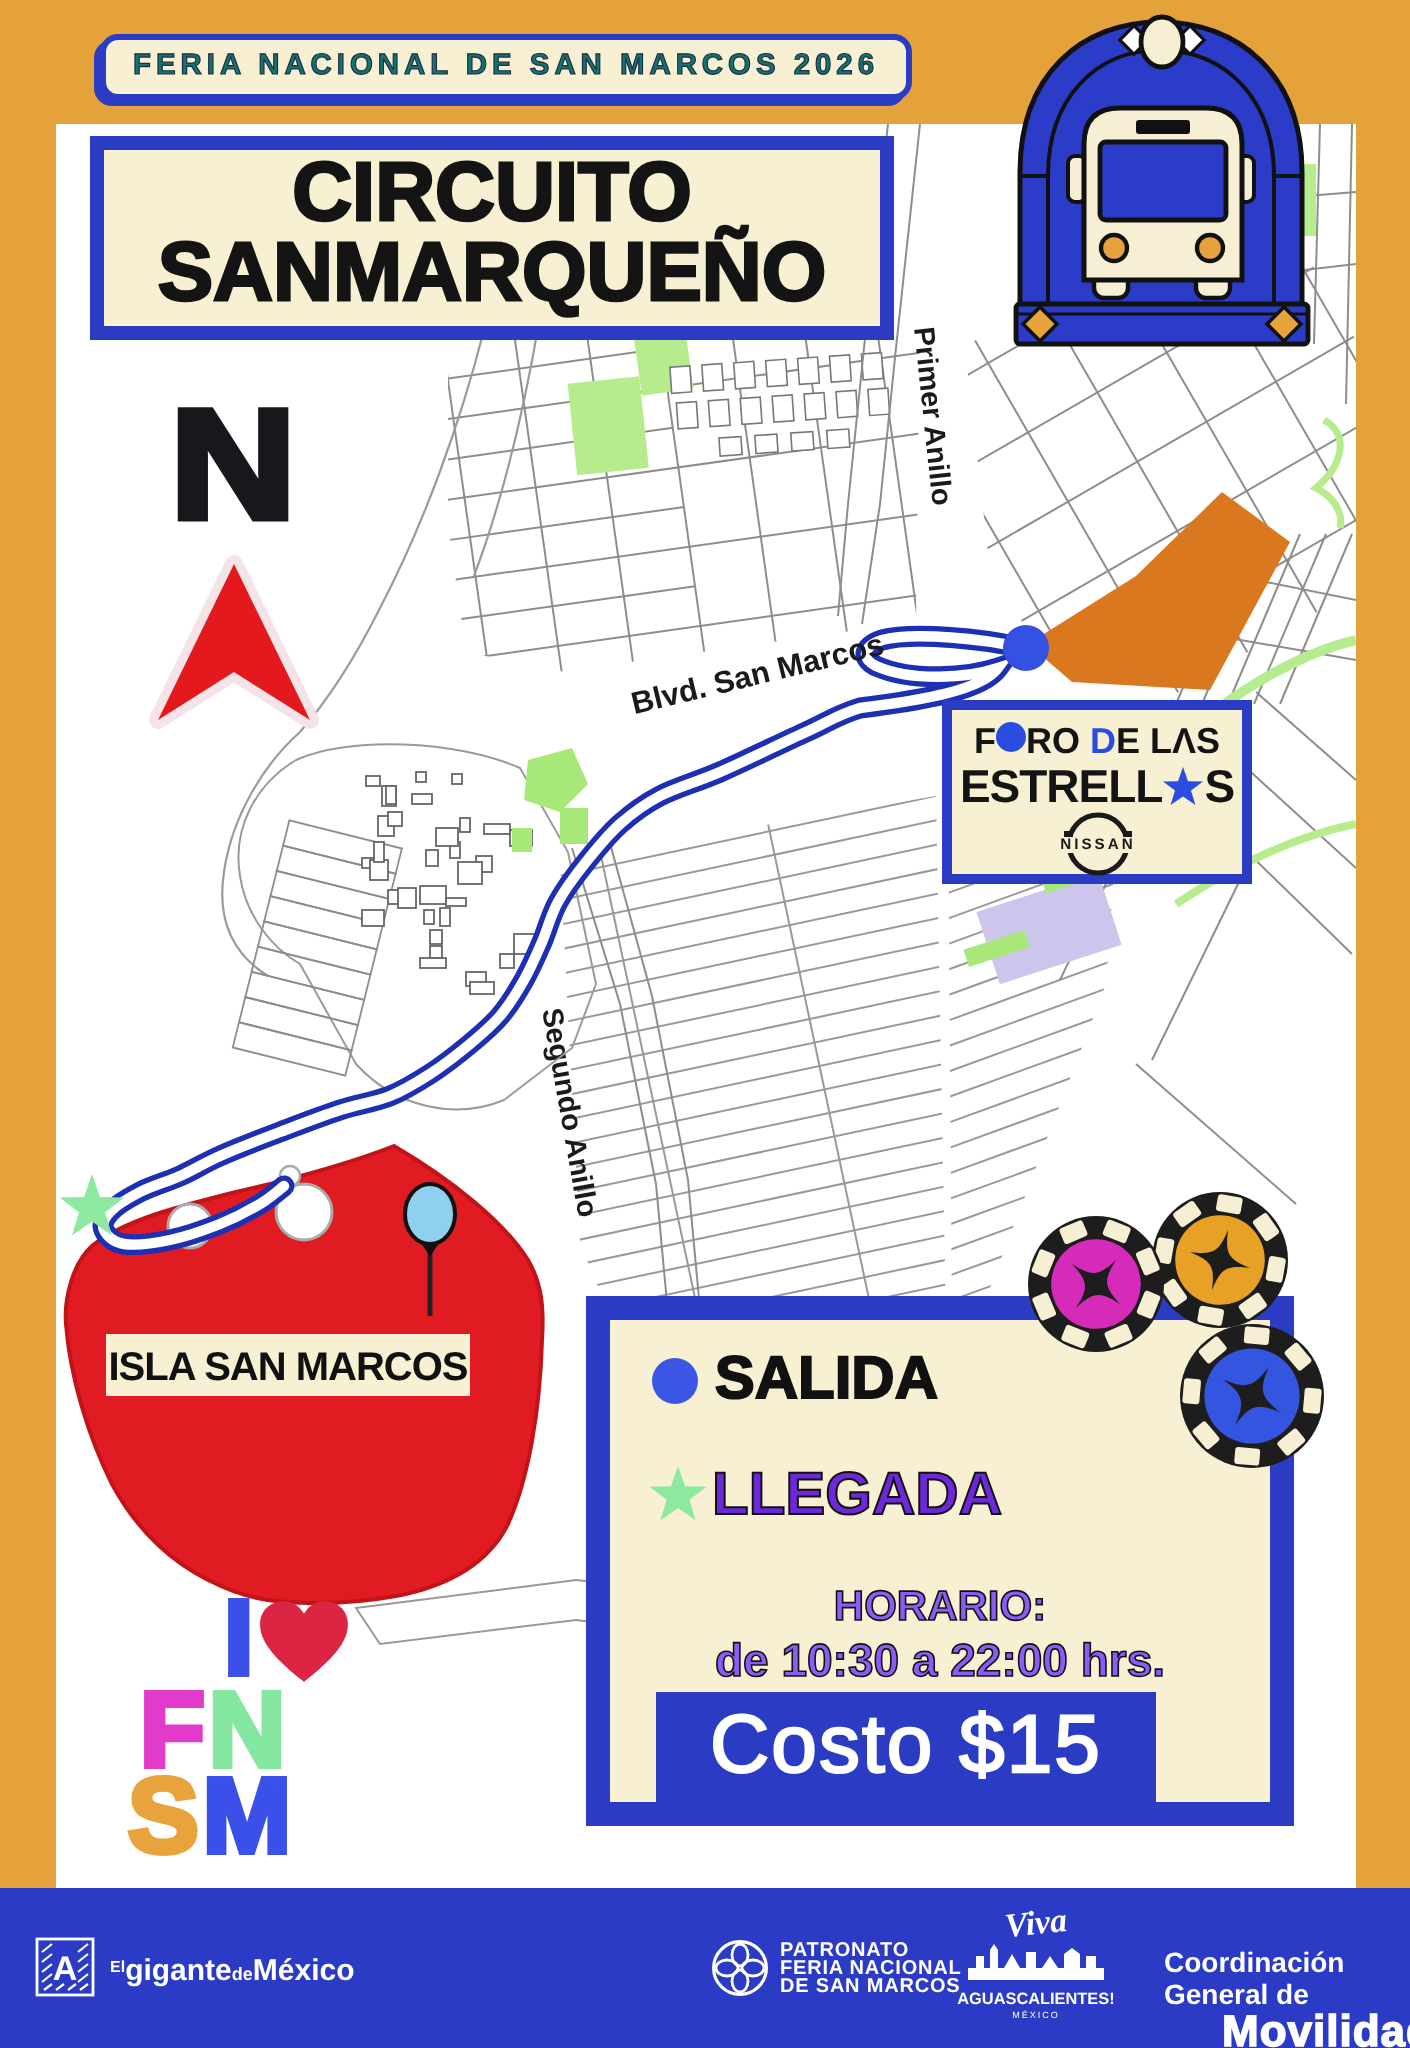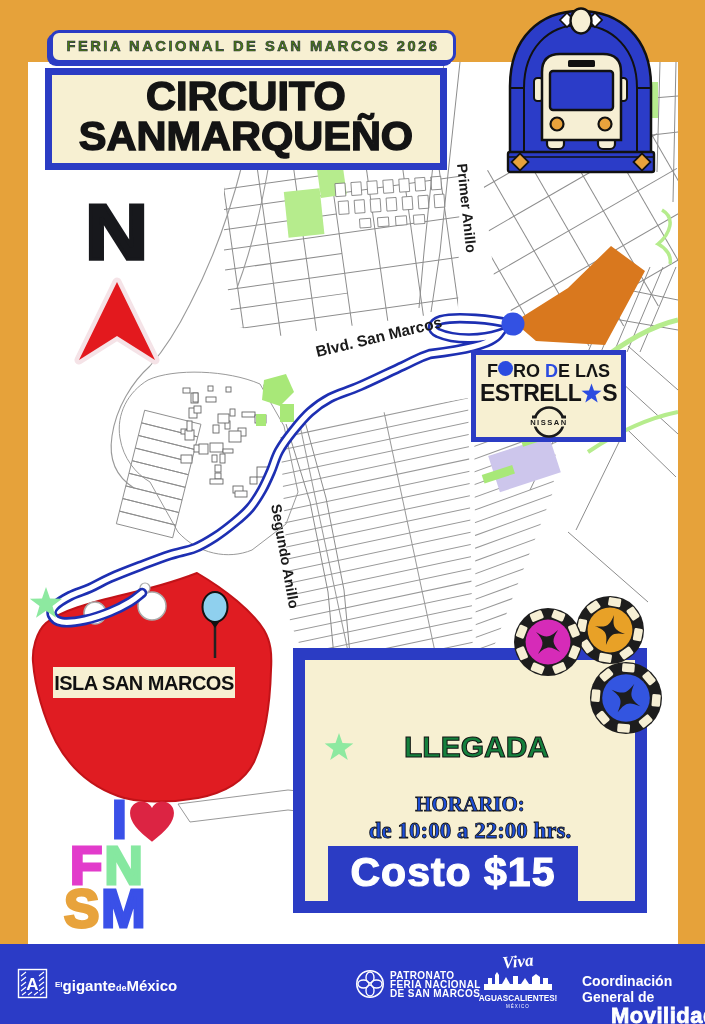--- a/index.html
+++ b/index.html
@@ -299,21 +299,21 @@
 <path d="M182,559 L192,559 L187,566 Z" fill="#111"></path>
 
 <rect x="25" y="605" width="182" height="31" fill="#F7F0D2"></rect>
 <text x="116" y="628" text-anchor="middle" font-size="20" letter-spacing="-0.5" font-weight="bold" fill="#111" font-family="Liberation Sans,sans-serif">ISLA SAN MARCOS</text>
 
 </svg>
 </div>
 
 <div class="abs" style="left:50px;top:17px;width:400px;height:27px;background:#F7F0D2;
   border:3px solid #2B3CC4;border-radius:9px;box-shadow:-3px 3px 0 #2B3CC4;
-  text-align:center;line-height:27px;font-weight:bold;font-size:14.7px;letter-spacing:2.5px;color:#4d7c0f;margin-top:13px;-webkit-text-stroke:0.6px #242B47;">FERIA NACIONAL DE SAN MARCOS 2026</div>
+  text-align:center;line-height:27px;font-weight:bold;font-size:14.7px;letter-spacing:2.5px;color:#0f766e;-webkit-text-stroke:0.6px #242B47;">FERIA NACIONAL DE SAN MARCOS 2026</div>
 
 <div class="abs" style="left:505px;top:2px;width:152px;height:172px;">
 <svg width="152" height="172" viewBox="0 0 152 172">
 
 <path d="M5,158 L5,84 C5,35 36,9 75,9 C114,9 146,35 146,84 L146,158 Z" fill="#2B3CC8" stroke="#111" stroke-width="2.5" stroke-linejoin="round"></path>
 <path d="M19,158 L19,86 C19,47 43,23 75,23 C107,23 132,47 132,86 L132,158" fill="none" stroke="#111" stroke-width="2"></path>
 <line x1="5" y1="86" x2="19" y2="86" stroke="#111" stroke-width="2"></line>
 <line x1="132" y1="86" x2="146" y2="86" stroke="#111" stroke-width="2"></line>
 
 <rect x="57" y="13" width="10" height="10" transform="rotate(45 62 18)" fill="#fff" stroke="#111" stroke-width="1.6"></rect>
@@ -370,34 +370,37 @@
     <rect x="0" y="13" width="46" height="8.5" fill="#F7F0D2"></rect>
     <rect x="6" y="10.5" width="4.5" height="3" fill="#1a1a1a"></rect>
       <rect x="35.5" y="10.5" width="4.5" height="3" fill="#1a1a1a"></rect>
     <text x="23" y="19.5" text-anchor="middle" font-size="7.6" font-weight="bold" letter-spacing="1.5" fill="#1a1a1a" font-family="Liberation Sans,sans-serif">NISSAN</text>
   </svg>
 
 </div>
 
 <div class="abs" style="left:293px;top:648px;width:330px;height:241px;background:#F7F0D2;border:12px solid #2B3CC4;">
 
+  <div style="position:absolute;left:21px;top:13px;-webkit-text-stroke:1px #111;">
+    <span style="display:inline-block;width:23px;height:23px;border-radius:50%;background:#3B55E5;vertical-align:-3px;"></span><span style="font-weight:bold;font-size:30px;color:#111;"> SALIDA</span>
+  </div>
 
   <div style="position:absolute;left:17px;top:70px;-webkit-text-stroke:1px #111;">
     <svg width="34" height="33" viewBox="0 0 34 33" style="vertical-align:-6px;">
         <polygon points="17.0,3.0 20.5,13.1 31.3,13.4 22.7,19.9 25.8,30.1 17.0,24.0 8.2,30.1 11.3,19.9 2.7,13.4 13.5,13.1" fill="#8DE9A0"></polygon>
-      </svg><span style="font-weight:bold;font-size:30px;color:#15803d;margin-left:48px;">LLEGADA</span>
+      </svg><span style="font-weight:bold;font-size:30px;color:#6d28d9;">LLEGADA</span>
   </div>
 
-  <div style="position:absolute;left:0;top:132px;width:100%;text-align:center;font-weight:bold;color:#1d4ed8;font-family:Liberation Serif, serif;-webkit-text-stroke:0.8px #111;">
+  <div style="position:absolute;left:0;top:132px;width:100%;text-align:center;font-weight:bold;color:#8b5cf6;-webkit-text-stroke:0.8px #111;">
     <div style="font-size:21px;">HORARIO:</div>
-    <div style="font-size:23px;margin-top:1px;">de 10:00 a 22:00 hrs.</div>
+    <div style="font-size:23px;margin-top:1px;">de 10:30 a 22:00 hrs.</div>
   </div>
 
   <div style="position:absolute;left:23px;top:186px;width:250px;height:55px;background:#2B3CC4;color:#fff;
-       text-align:center;font-weight:bold;font-size:41px;line-height:53px;letter-spacing:1px;-webkit-text-stroke:1.2px #fff;">Costo $15</div>
+       text-align:center;font-weight:normal;font-size:41px;line-height:53px;letter-spacing:1px;-webkit-text-stroke:1.2px #fff;">Costo $15</div>
 
 </div>
 
 <div class="abs" style="left:505px;top:586px;width:175px;height:165px;">
 <svg width="175" height="165" viewBox="0 0 175 165">
 
 <g>
 <circle cx="105" cy="44" r="34" fill="#1d1d1d"></circle>
 <g transform="rotate(10 105 44)">
           <rect x="98.5" y="11.5" width="12.5" height="8.5" rx="1.5" fill="#F6EFD4"></rect>

